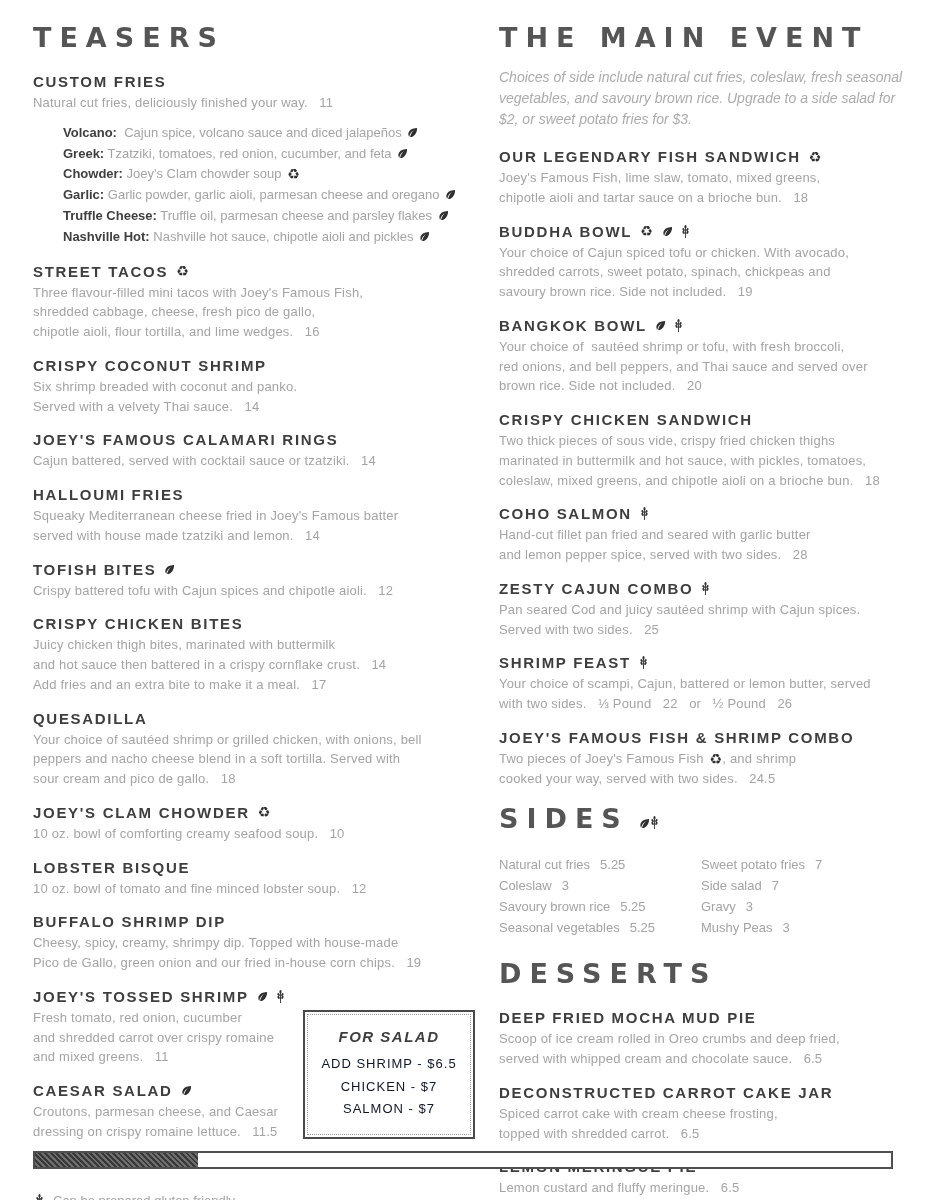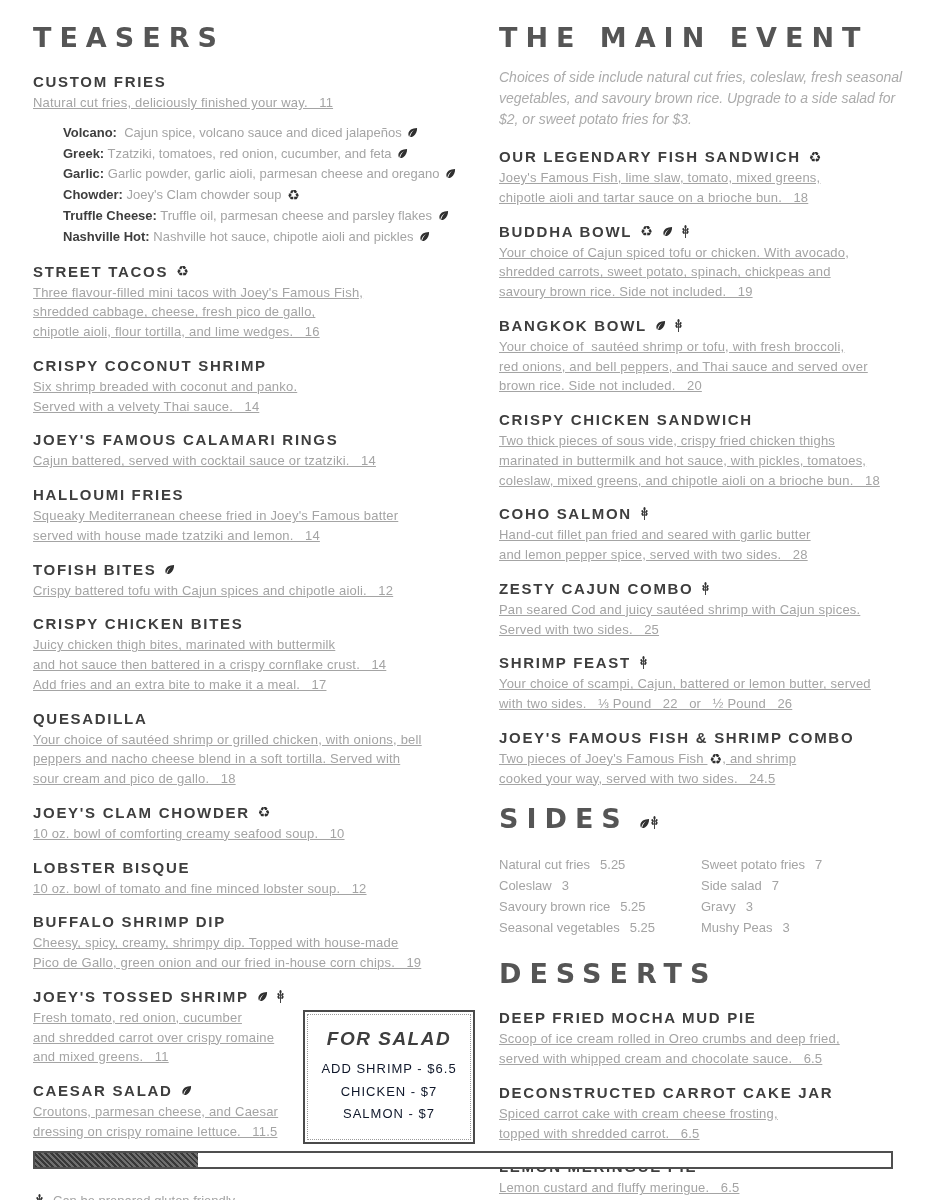--- a/index.html
+++ b/index.html
@@ -11,33 +11,33 @@
 
   .section-title{font-family:"DejaVu Sans",sans-serif;font-size:27px;font-weight:bold;
         letter-spacing:8px;color:#555555;margin:0 0 20px 0;display:flex;align-items:center;gap:10px;}
   .section-title .mi{margin-left:0;}
   .section-intro{font-style:italic;color:#ababab;font-size:14px;line-height:1.5;
         white-space:pre-wrap;margin:-6px 0 18px 0;}
 
   .item{margin-bottom:15px;}
   .item-title{font-size:15px;font-weight:bold;letter-spacing:1.7px;color:#3e3e3e;
         display:flex;align-items:center;gap:6px;margin-bottom:3px;}
-  .item-desc{font-size:13px;color:#a4a4a4;line-height:1.52;white-space:pre-wrap;letter-spacing:0.2px;text-decoration:underline;}
+  .item-desc{font-size:13px;color:#a4a4a4;line-height:1.52;white-space:pre-wrap;letter-spacing:0.2px;}
   .variants{margin-top:10px;font-size:13px;color:#a4a4a4;line-height:1.6;}
   .variant-line{white-space:pre-wrap;margin-left:30px;}
   .variant-label{color:#3e3e3e;font-weight:bold;}
 
   .mi{display:inline-flex;align-items:center;margin-left:2px;vertical-align:-1px;}
   .mi-osp{font-family:"DejaVu Sans",sans-serif;font-style:normal;font-size:14px;color:#2f2f2f;line-height:1;}
 
   .salad-row{display:flex;gap:8px;}
   .salad-col{flex:1;}
   .salad-box{width:152px;border:2px solid #4a4a4a;outline:1px dotted #9a9a9a;outline-offset:-5px;
         padding:16px 8px;text-align:center;align-self:flex-start;margin-top:22px;background:#fff;}
-  .salad-box-title{font-style:italic;font-weight:bold;font-size:19px;letter-spacing:1.5px;
+  .salad-box-title{font-style:italic;font-weight:bold;font-size:15px;letter-spacing:1.5px;
         color:#3e3e3e;margin-bottom:8px;}
   .salad-box-line{font-size:13px;color:#0f172a;letter-spacing:1px;line-height:1.75;}
 
   .legend{margin-top:36px;}
   .legend-line{display:flex;align-items:center;gap:9px;font-size:13px;color:#a4a4a4;margin-bottom:10px;}
 
   .sides-section{margin-top:6px;}
   .sides-grid{display:flex;margin-bottom:10px;}
   .sides-col{width:50%;}
   .side-line{font-size:13px;color:#a4a4a4;line-height:1.62;}
@@ -65,24 +65,24 @@
               <span>CUSTOM FRIES</span>
             </div>
             <div class="item-desc">Natural cut fries, deliciously finished your way.   11</div>
             <div class="variants">
               <div class="variant-line"><span class="variant-label">Volcano:</span>  Cajun spice, volcano sauce and diced jalapeños <span class="mi mi-leaf"><svg width="11" height="11" viewBox="0 0 12 12">
                     <path d="M11 1C5.5 1.2 1.8 3.4 1.5 7.3c-.1 1.4.4 2.7 1 3.4C3 7 5 4.4 8.6 2.6 5.6 4.8 3.8 7.5 3.4 10.9c.8.2 2.2-.1 3.4-.9C9.6 8.2 11.1 4.8 11 1z" fill="#2f2f2f"></path>
                   </svg></span></div>
               <div class="variant-line"><span class="variant-label">Greek:</span> Tzatziki, tomatoes, red onion, cucumber, and feta <span class="mi mi-leaf"><svg width="11" height="11" viewBox="0 0 12 12">
                     <path d="M11 1C5.5 1.2 1.8 3.4 1.5 7.3c-.1 1.4.4 2.7 1 3.4C3 7 5 4.4 8.6 2.6 5.6 4.8 3.8 7.5 3.4 10.9c.8.2 2.2-.1 3.4-.9C9.6 8.2 11.1 4.8 11 1z" fill="#2f2f2f"></path>
                   </svg></span></div>
+              <div class="variant-line"><span class="variant-label">Chowder:</span> Joey's Clam chowder soup <span class="mi mi-osp">♻</span></div>
               <div class="variant-line"><span class="variant-label">Garlic:</span> Garlic powder, garlic aioli, parmesan cheese and oregano <span class="mi mi-leaf"><svg width="11" height="11" viewBox="0 0 12 12">
                     <path d="M11 1C5.5 1.2 1.8 3.4 1.5 7.3c-.1 1.4.4 2.7 1 3.4C3 7 5 4.4 8.6 2.6 5.6 4.8 3.8 7.5 3.4 10.9c.8.2 2.2-.1 3.4-.9C9.6 8.2 11.1 4.8 11 1z" fill="#2f2f2f"></path>
                   </svg></span></div>
-              <div class="variant-line"><span class="variant-label">Chowder:</span> Joey's Clam chowder soup <span class="mi mi-osp">♻</span></div>
               <div class="variant-line"><span class="variant-label">Truffle Cheese:</span> Truffle oil, parmesan cheese and parsley flakes <span class="mi mi-leaf"><svg width="11" height="11" viewBox="0 0 12 12">
                     <path d="M11 1C5.5 1.2 1.8 3.4 1.5 7.3c-.1 1.4.4 2.7 1 3.4C3 7 5 4.4 8.6 2.6 5.6 4.8 3.8 7.5 3.4 10.9c.8.2 2.2-.1 3.4-.9C9.6 8.2 11.1 4.8 11 1z" fill="#2f2f2f"></path>
                   </svg></span></div>
               <div class="variant-line"><span class="variant-label">Nashville Hot:</span> Nashville hot sauce, chipotle aioli and pickles <span class="mi mi-leaf"><svg width="11" height="11" viewBox="0 0 12 12">
                     <path d="M11 1C5.5 1.2 1.8 3.4 1.5 7.3c-.1 1.4.4 2.7 1 3.4C3 7 5 4.4 8.6 2.6 5.6 4.8 3.8 7.5 3.4 10.9c.8.2 2.2-.1 3.4-.9C9.6 8.2 11.1 4.8 11 1z" fill="#2f2f2f"></path>
                   </svg></span></div>
             </div>
           </div>
           <div class="item">
             <div class="item-title">

